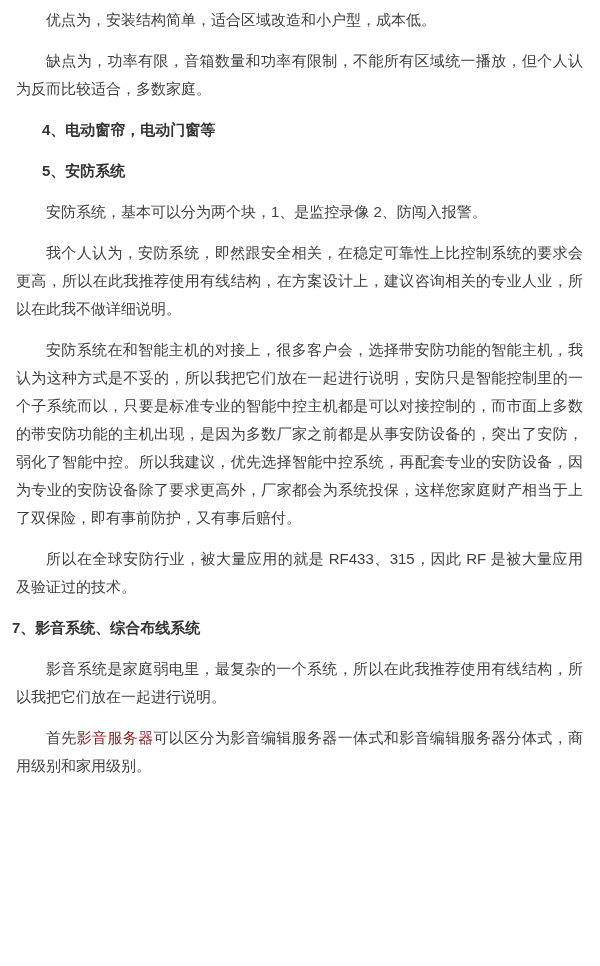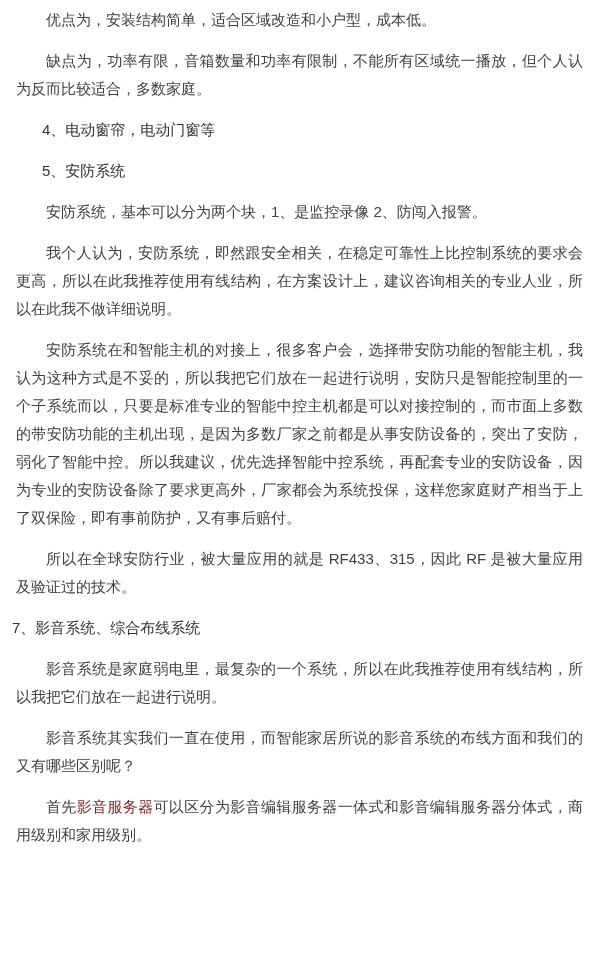--- a/index.html
+++ b/index.html
@@ -22,21 +22,21 @@
   }
   .para {
     margin: 13px 4px;
     text-indent: 2em;
   }
   .para:first-child {
     margin-top: 0;
   }
   .heading {
     margin: 13px 0;
-    font-weight: normal;
+    font-weight: bold;
     color: #333333;
     font-size: 15px;
     line-height: 28px;
   }
   .heading.indented {
     text-indent: 2em;
   }
   .heading.flush {
     text-indent: 0;
   }
@@ -66,17 +66,16 @@
   <p class="para">我个人认为，安防系统，即然跟安全相关，在稳定可靠性上比控制系统的要求会更高，所以在此我推荐使用有线结构，在方案设计上，建议咨询相关的专业人业，所以在此我不做详细说明。</p>
 
   <p class="para">安防系统在和智能主机的对接上，很多客户会，选择带安防功能的智能主机，我认为这种方式是不妥的，所以我把它们放在一起进行说明，安防只是智能控制里的一个子系统而以，只要是标准专业的智能中控主机都是可以对接控制的，而市面上多数的带安防功能的主机出现，是因为多数厂家之前都是从事安防设备的，突出了安防，弱化了智能中控。所以我建议，优先选择智能中控系统，再配套专业的安防设备，因为专业的安防设备除了要求更高外，厂家都会为系统投保，这样您家庭财产相当于上了双保险，即有事前防护，又有事后赔付。</p>
 
   <p class="para">所以在全球安防行业，被大量应用的就是 RF433、315，因此 RF 是被大量应用及验证过的技术。</p>
 
   <h3 class="heading flush">7、影音系统、综合布线系统</h3>
 
   <p class="para">影音系统是家庭弱电里，最复杂的一个系统，所以在此我推荐使用有线结构，所以我把它们放在一起进行说明。</p>
 
-  <p class="para">影音系统其实我们一直在使用，而智能家居所说的影音系统的布线方面和我们的又有哪些区别呢？</p>
 
   <p class="para"><span>首先</span><a class="inline-link">影音服务器</a><span>可以区分为影音编辑服务器一体式和影音编辑服务器分体式，商用级别和家用级别。</span></p>
 
 </div>
 
 </body></html>

